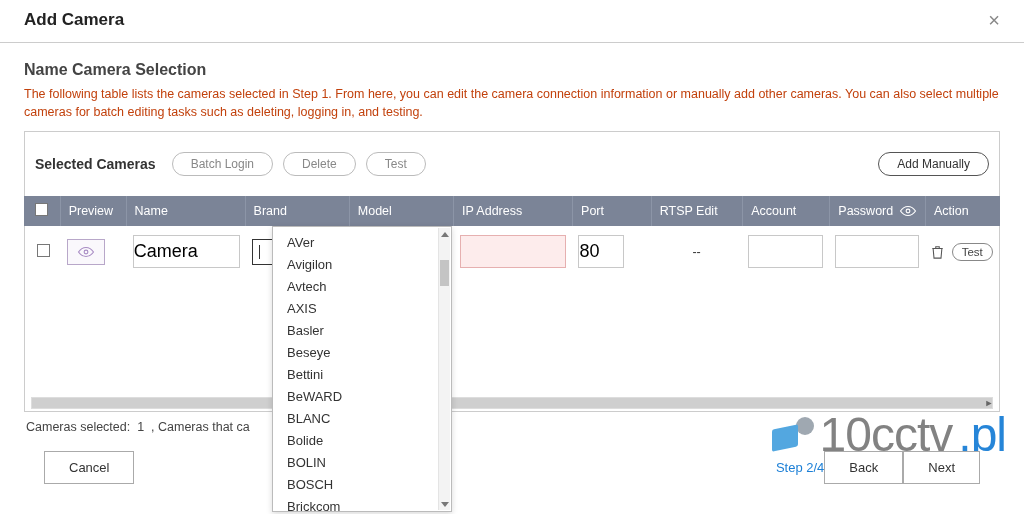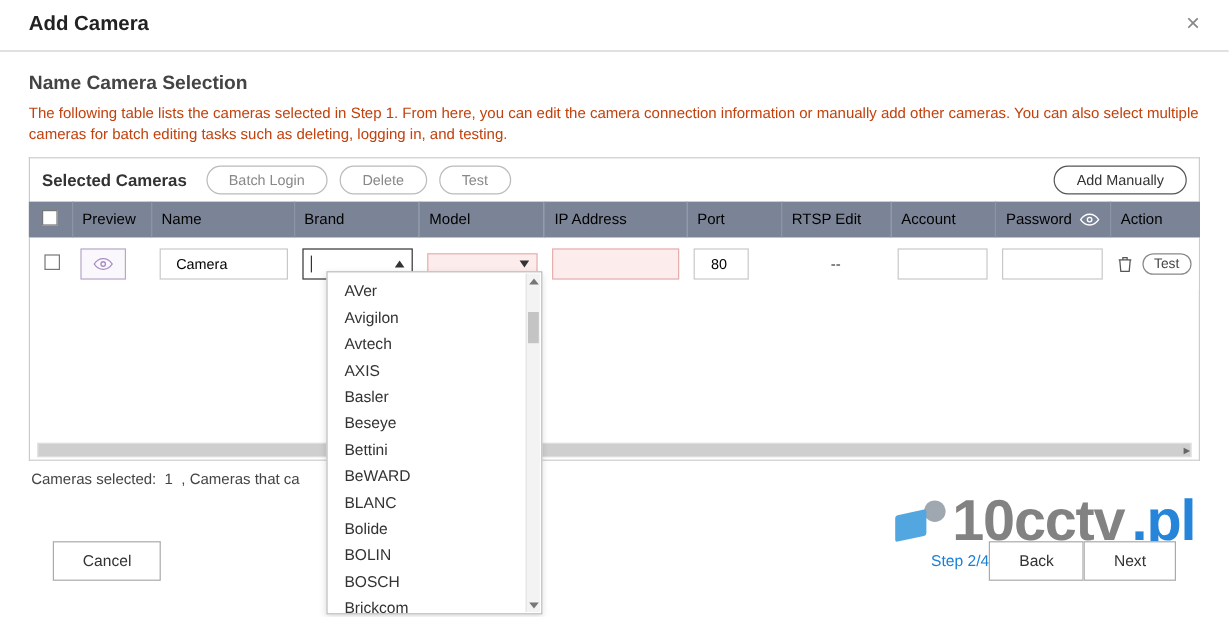--- a/index.html
+++ b/index.html
@@ -23,41 +23,41 @@
   .dialog-title { font-size: 17px; font-weight: 600; color: #222; }
   .close-x { font-size: 20px; color: #888; cursor: pointer; line-height: 1; }
   .content {
     padding: 18px 24px 0 24px;
   }
   .section-title { font-size: 16px; font-weight: 600; color: #444; margin-bottom: 6px; }
   .description { font-size: 12.5px; color: #c2410c; line-height: 1.45; margin-bottom: 10px; }
   .panel-head {
     border: 1px solid #ccc;
     border-bottom: none;
-    padding: 6px 10px;
+    padding: 20px 10px;
     display: flex;
     align-items: center;
     gap: 10px;
   }
   .panel-head .label { font-size: 14px; font-weight: 600; color: #333; margin-right: 6px; }
   .pill-btn {
     border: 1px solid #bbb;
     background: #fff;
     color: #888;
     border-radius: 14px;
     padding: 4px 18px;
     font-size: 12px;
     cursor: not-allowed;
   }
   .pill-btn.primary { color: #333; border-color: #555; cursor: pointer; }
   .spacer { flex: 1; }
   .tbl { width: 100%; border-collapse: collapse; table-layout: fixed; }
   .tbl th {
     background: #7b8497;
-    color: #000000;
+    color: #ffffff;
     font-weight: 500;
     font-size: 12.5px;
     text-align: left;
     padding: 7px 8px;
     border-right: 1px solid #8c95a7;
   }
   .tbl th:last-child { border-right: none; }
   .col-check { width: 34px; text-align: center; }
   .col-preview { width: 62px; }
   .col-name { width: 112px; }
@@ -72,22 +72,22 @@
   .tbl td {
     padding: 9px 6px;
     font-size: 12.5px;
     vertical-align: middle;
     background: #fff;
   }
   .tbl td.center { text-align: center; }
   .txt-input {
     width: 100%;
     border: 1px solid #c8c8c8;
-    padding: 5px 13px;
-    font-size: 12px;
+    padding: 5px 0;
+    font-size: 18px;
     background: #fff;
   }
   .txt-input.small { width: 46px; text-align: left; }
   .txt-input.error { background: #fdecec; border-color: #e6b0b0; }
   .dropdown-trigger {
     width: 100%;
     border: 1px solid #333;
     padding: 5px 6px;
     font-size: 12.5px;
     display: flex;
@@ -183,28 +183,27 @@
   .dd-scroll .up { top: 0; }
   .dd-scroll .down { bottom: 0; }
   .dd-scroll .mini-tri-up { width:0;height:0;border-left:4px solid transparent;border-right:4px solid transparent;border-bottom:5px solid #777; }
   .dd-scroll .mini-tri-down { width:0;height:0;border-left:4px solid transparent;border-right:4px solid transparent;border-top:5px solid #777; }
   .dd-scroll .thumb {
     position: absolute; left: 1px; right: 1px; top: 32px; height: 26px;
     background: #c4c4c4;
   }
   .watermark {
     position: absolute;
-    right: 28px; bottom: 52px;
+    right: 18px; bottom: 52px;
     font-size: 48px; color: #7c7c7c;
     font-family: Arial, sans-serif;
     letter-spacing: -1px;
     display: flex; align-items: center; gap: 6px;
     opacity: 0.95;
     pointer-events: none;
-    font-weight: bold;
   }
   .watermark .blue { color: #1b7fd6; }
   .wm-logo { width: 44px; height: 36px; position: relative; }
   .wm-logo .s1 {
     position: absolute; width: 26px; height: 22px; background:#4aa3df;
     transform: skewY(-12deg); left: 2px; top: 10px; border-radius: 2px;
   }
   .wm-logo .s2 {
     position: absolute; width: 18px; height: 18px; background:#9aa4ad;
     border-radius: 50%; right: 0; top: 0;

